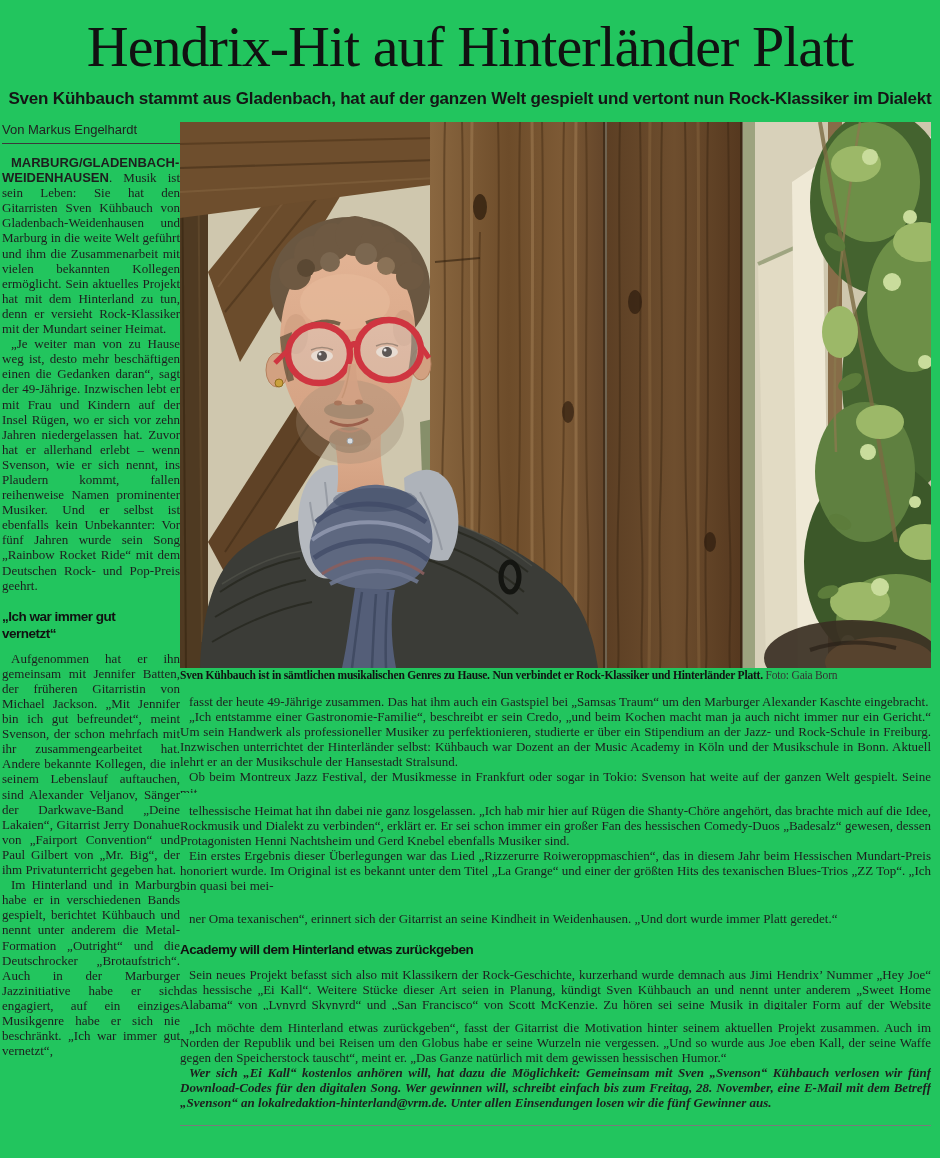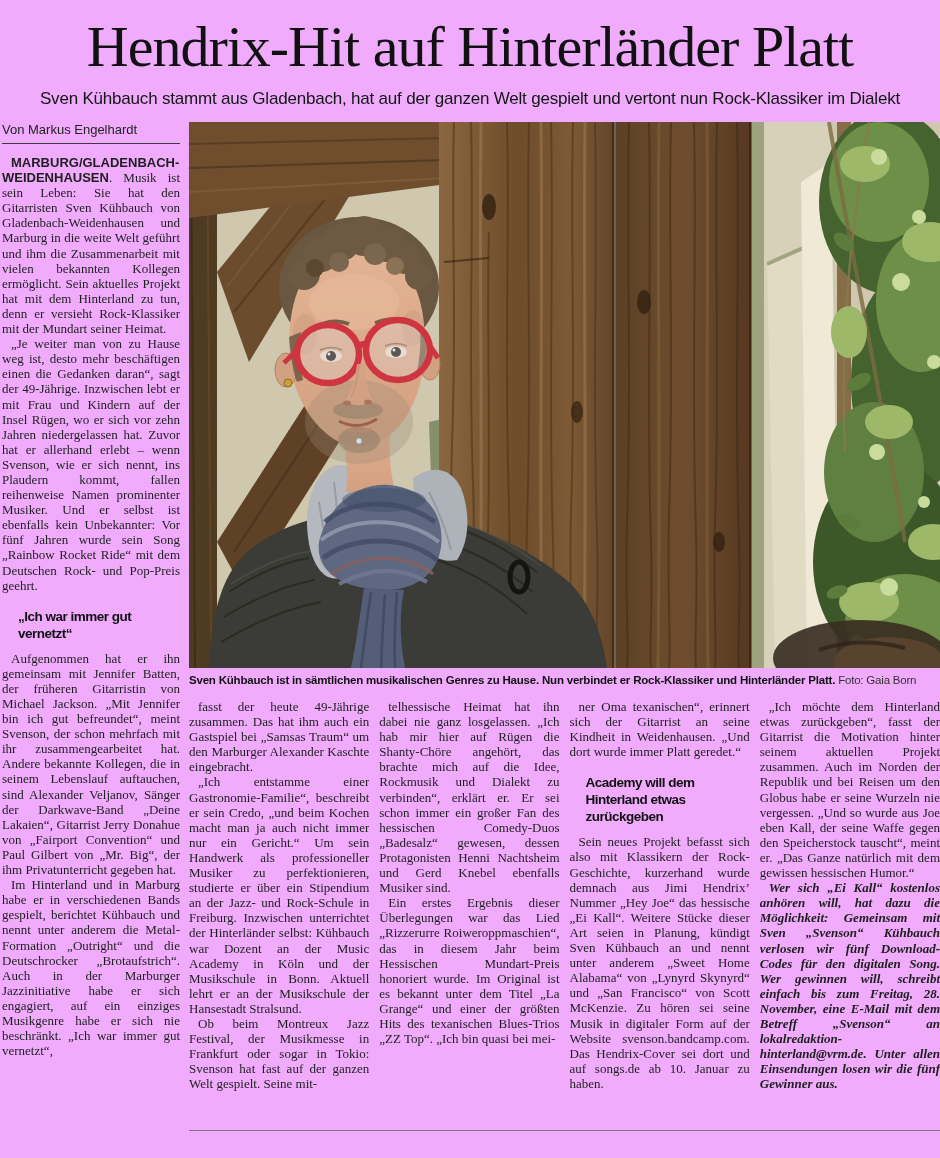--- a/index.html
+++ b/index.html
@@ -1,48 +1,48 @@
 <!DOCTYPE html>
 <html lang="de"><head>
 <meta charset="utf-8">
 <style>
   html,body{margin:0;padding:0;background:#ffffff;}
-  .page{position:relative;width:940px;height:1158px;overflow:hidden;background:#f0abfc;
+  .page{position:relative;width:940px;height:1158px;overflow:hidden;background:#22c55e;
         color:#1b1b1b;font-family:"Liberation Serif",serif;}
   
   header{padding-top:14px;text-align:center;}
   h1.headline{margin:0;font-family:"Liberation Serif",serif;font-weight:400;
       font-size:58px;line-height:66px;letter-spacing:-1px;white-space:nowrap;color:#111;}
-  .subtitle{margin:9px 0 0 0;font-family:"Liberation Sans",sans-serif;font-weight:400;
+  .subtitle{margin:9px 0 0 0;font-family:"Liberation Sans",sans-serif;font-weight:700;
       font-size:17px;letter-spacing:-0.2px;color:#151515;white-space:nowrap;}
   
-  .content{display:flex;gap:9px;margin-top:13px;padding:0 0 0 2px;}
+  .content{display:flex;margin-top:13px;padding:0 0 0 2px;}
   .col1{flex:0 0 178px;width:178px;height:992px;overflow:hidden;}
   .main{flex:0 0 751px;width:751px;}
   
   .byline{font-family:"Liberation Sans",sans-serif;font-size:13px;line-height:16px;
       padding-bottom:5px;border-bottom:1px solid #3a3a3a;margin-bottom:11px;color:#222;}
   
   .body-text p{margin:0;font-size:13px;line-height:15.1px;text-align:justify;
       text-indent:9px;hyphens:auto;-webkit-hyphens:auto;color:#1e1e1e;}
   .lead-tag{font-family:"Liberation Sans",sans-serif;font-weight:700;font-size:13px;}
   h3.subhead{font-family:"Liberation Sans",sans-serif;font-weight:700;
       font-size:13.5px;line-height:17px;letter-spacing:-0.5px;color:#111;
-      margin:15px 0 9px 16px;text-indent:0;}
+      margin:15px 0 9px 0;text-indent:0;}
   .subhead-narrow{max-width:115px;}
   .italic p{font-style:italic;font-weight:bold;}
   
   figure{margin:0;}
   figure svg{display:block;width:751px;height:546px;}
-  figcaption{margin-top:5px;font-family:Liberation Sans, sans-serif;font-size:11.5px;
+  figcaption{font-family:Liberation Serif, serif;font-size:11.5px;
       letter-spacing:-0.2px;line-height:15px;white-space:nowrap;overflow:hidden;color:#111;}
   .cap-bold{font-weight:700;}
   .cap-credit{font-weight:400;color:#333;}
   
-  .cols4{display:flex;gap:10px;margin-top:11px;height:424px;overflow:hidden;}
+  .cols4{display:flex;gap:10px;margin-top:11px;height:424px;overflow:hidden;flex-direction:column;}
   .cols4 .ncol{flex:1 1 0;overflow:hidden;}
   
   .bottom-rule{margin-top:7px;border-top:1.5px solid #7a7a7a;height:0;}
 </style>
 </head>
 <body>
 
 <div class="page">
 
   <header>
@@ -324,21 +324,21 @@
         <figcaption>
           <span class="cap-bold">Sven Kühbauch ist in sämtlichen musikalischen Genres zu Hause. Nun verbindet er Rock-Klassiker und Hinterländer Platt.</span>
           <span class="cap-credit">Foto: Gaia Born</span>
         </figcaption>
       </figure>
 
       <div class="cols4 body-text">
         <div class="ncol">
           <p>fasst der heute 49-Jährige zusammen. Das hat ihm auch ein Gastspiel bei „Samsas Traum“ um den Marburger Alexander Kaschte eingebracht.</p>
           <p>„Ich entstamme einer Gastronomie-Familie“, beschreibt er sein Credo, „und beim Kochen macht man ja auch nicht immer nur ein Gericht.“ Um sein Handwerk als professioneller Musiker zu perfektionieren, studierte er über ein Stipendium an der Jazz- und Rock-Schule in Freiburg. Inzwischen unterrichtet der Hinterländer selbst: Kühbauch war Dozent an der Music Academy in Köln und der Musikschule in Bonn. Aktuell lehrt er an der Musikschule der Hansestadt Stralsund.</p>
-          <p>Ob beim Montreux Jazz Festival, der Musikmesse in Frankfurt oder sogar in Tokio: Svenson hat fast auf der ganzen Welt gespielt. Seine mit-</p>
+          <p>Ob beim Montreux Jazz Festival, der Musikmesse in Frankfurt oder sogar in Tokio: Svenson hat weite auf der ganzen Welt gespielt. Seine mit-</p>
         </div>
         <div class="ncol">
           <p>telhessische Heimat hat ihn dabei nie ganz losgelassen. „Ich hab mir hier auf Rügen die Shanty-Chöre angehört, das brachte mich auf die Idee, Rockmusik und Dialekt zu verbinden“, erklärt er. Er sei schon immer ein großer Fan des hessischen Comedy-Duos „Badesalz“ gewesen, dessen Protagonisten Henni Nachtsheim und Gerd Knebel ebenfalls Musiker sind.</p>
           <p>Ein erstes Ergebnis dieser Überlegungen war das Lied „Rizzerurre Roiweroppmaschien“, das in diesem Jahr beim Hessischen Mundart-Preis honoriert wurde. Im Original ist es bekannt unter dem Titel „La Grange“ und einer der größten Hits des texanischen Blues-Trios „ZZ Top“. „Ich bin quasi bei mei-</p>
         </div>
         <div class="ncol">
           <p>ner Oma texanischen“, erinnert sich der Gitarrist an seine Kindheit in Weidenhausen. „Und dort wurde immer Platt geredet.“</p>
           <h3 class="subhead">Academy will dem Hinterland etwas zurückgeben</h3>
           <p>Sein neues Projekt befasst sich also mit Klassikern der Rock-Geschichte, kurzerhand wurde demnach aus Jimi Hendrix’ Nummer „Hey Joe“ das hessische „Ei Kall“. Weitere Stücke dieser Art seien in Planung, kündigt Sven Kühbauch an und nennt unter anderem „Sweet Home Alabama“ von „Lynyrd Skynyrd“ und „San Francisco“ von Scott McKenzie. Zu hören sei seine Musik in digitaler Form auf der Website svenson.bandcamp.com. Das Hendrix-Cover sei dort und auf songs.de ab 10. Januar zu haben.</p>
         </div>

